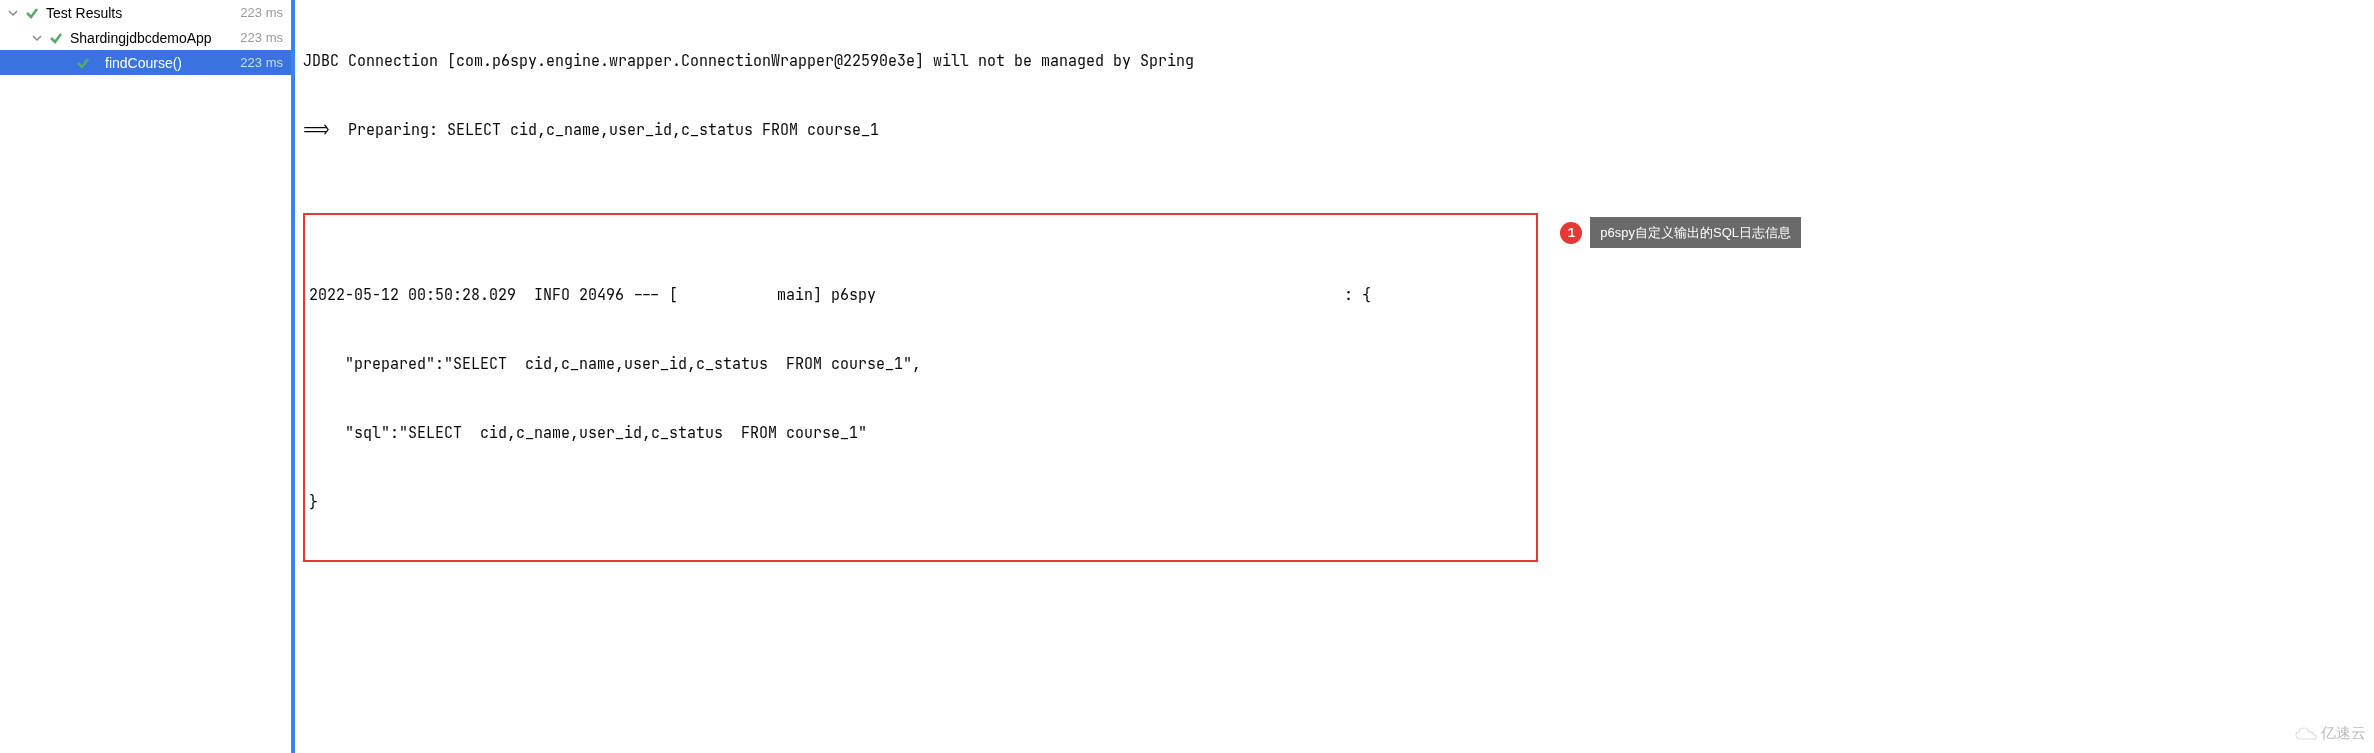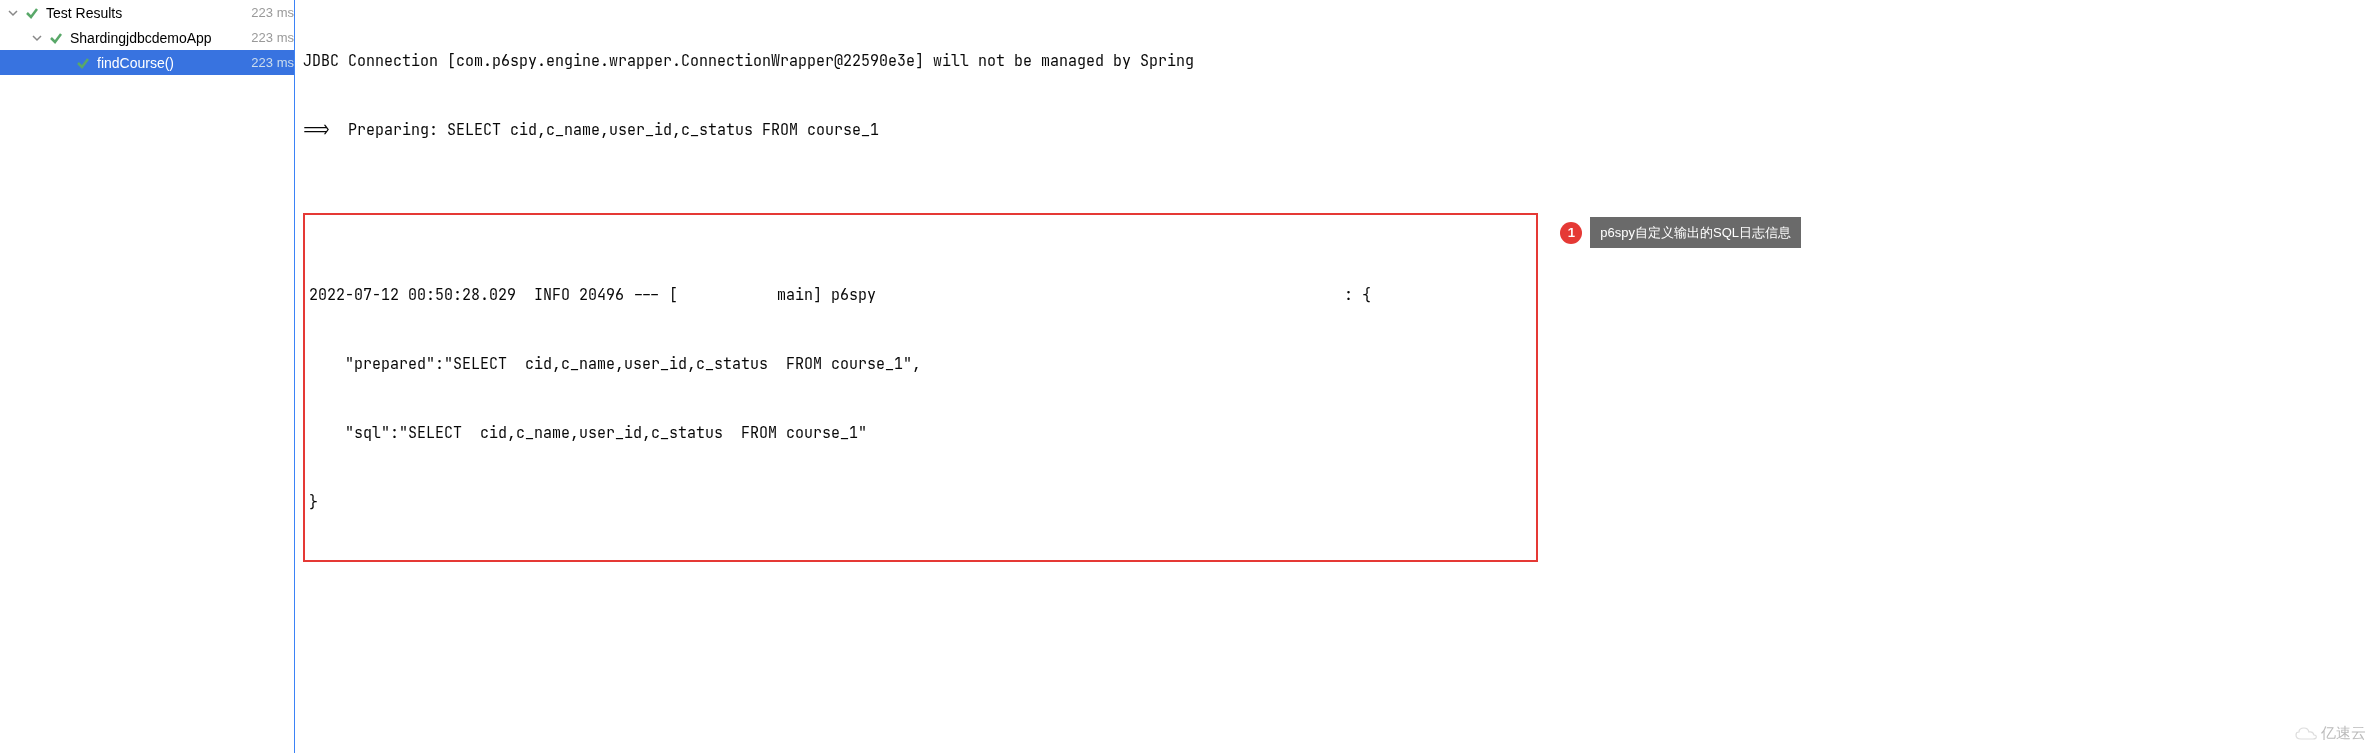--- a/index.html
+++ b/index.html
@@ -1,27 +1,27 @@
 <!DOCTYPE html>
 <html><head>
   <meta charset="utf-8">
   <style>
     * { margin: 0; padding: 0; box-sizing: border-box; }
     body { font-family: "Segoe UI", Arial, sans-serif; font-size: 14px; background: #fff; display: flex; width: 2374px; height: 753px; overflow: hidden; position: relative; }
-    .sidebar { width: 295px; flex-shrink: 0; background: #fff; border-right: 1px solid #3b82f6; }
+    .sidebar { width: 295px; flex-shrink: 0; background: #fff; border-right: 4px solid #3b82f6; }
     .tree-row { display: flex; align-items: center; height: 25px; padding-left: 6px; cursor: pointer; position: relative; }
     .tree-row.lvl0 { padding-left: 6px; }
     .tree-row.lvl1 { padding-left: 30px; align-items: center; }
-    .tree-row.lvl2 { padding-left: 75px; background: #3873e0; color: #fff; }
+    .tree-row.lvl2 { padding-left: 75px; background: #3873e0; color: #fff; gap: 8px; }
     .chevron { width: 14px; height: 14px; display: inline-flex; align-items: center; justify-content: center; color: #6e6e6e; margin-right: 4px; }
     .check-icon { width: 16px; height: 16px; margin-right: 6px; display: inline-flex; align-items: center; justify-content: center; }
     .check-icon svg { fill: #59a869; }
     .tree-row.lvl2 .check-icon svg { fill: #59a869; }
     .tree-label { flex: 1; font-size: 14px; white-space: nowrap; overflow: hidden; }
-    .tree-time { font-size: 13px; color: #999; }
+    .tree-time { font-size: 13px; color: #999; margin-right: 8px; }
     .tree-row.lvl2 .tree-time { color: #cde; }
     .console { flex: 1; padding: 4px 8px 4px 8px; font-family: "JetBrains Mono", "Consolas", monospace; font-size: 15px; line-height: 23px; color: #080808; white-space: pre; overflow: hidden; position: relative; }
     .console .line { white-space: pre; }
     .box-red { border: 2px solid #e53935; padding: 0 4px; margin: 2px 0; position: relative; width: 1235px; }
     .callout { position: absolute; display: flex; align-items: center; z-index: 5; }
     .callout .num { width: 22px; height: 22px; border-radius: 50%; background: #e53935; color: #fff; font-size: 13px; font-weight: bold; display: flex; align-items: center; justify-content: center; margin-right: 8px; }
     .callout .label { background: #6a6a6a; color: #fff; padding: 4px 10px; font-size: 13px; border-radius: 0; font-family: "Microsoft YaHei", sans-serif; }
     .callout1 { top: 2px; right: -265px; }
     .watermark { position: absolute; right: 8px; bottom: 10px; font-size: 15px; color: #bbb; display: flex; align-items: center; gap: 4px; font-family: sans-serif; }
     .watermark svg { opacity: .5; }
@@ -71,21 +71,21 @@
 
 <div class="console">
   <div class="line">JDBC Connection [com.p6spy.engine.wrapper.ConnectionWrapper@22590e3e] will not be managed by Spring</div>
   <div class="line">==&gt;  Preparing: SELECT cid,c_name,user_id,c_status FROM course_1</div>
 
   <div class="box-red">
     <div class="callout callout1">
       <span class="num">1</span>
       <span class="label">p6spy自定义输出的SQL日志信息</span>
     </div>
-    <div class="line">2022-07-12 00:50:28.029  INFO 20496 --- [           main] p6spy                                                    : {</div>
+    <div class="line">2022-05-12 00:50:28.029  INFO 20496 --- [           main] p6spy                                                    : {</div>
     <div class="line">    "prepared":"SELECT  cid,c_name,user_id,c_status  FROM course_1",</div>
     <div class="line">    "sql":"SELECT  cid,c_name,user_id,c_status  FROM course_1"</div>
     <div class="line">}</div>
   </div>
 
   
 
   
   
   

